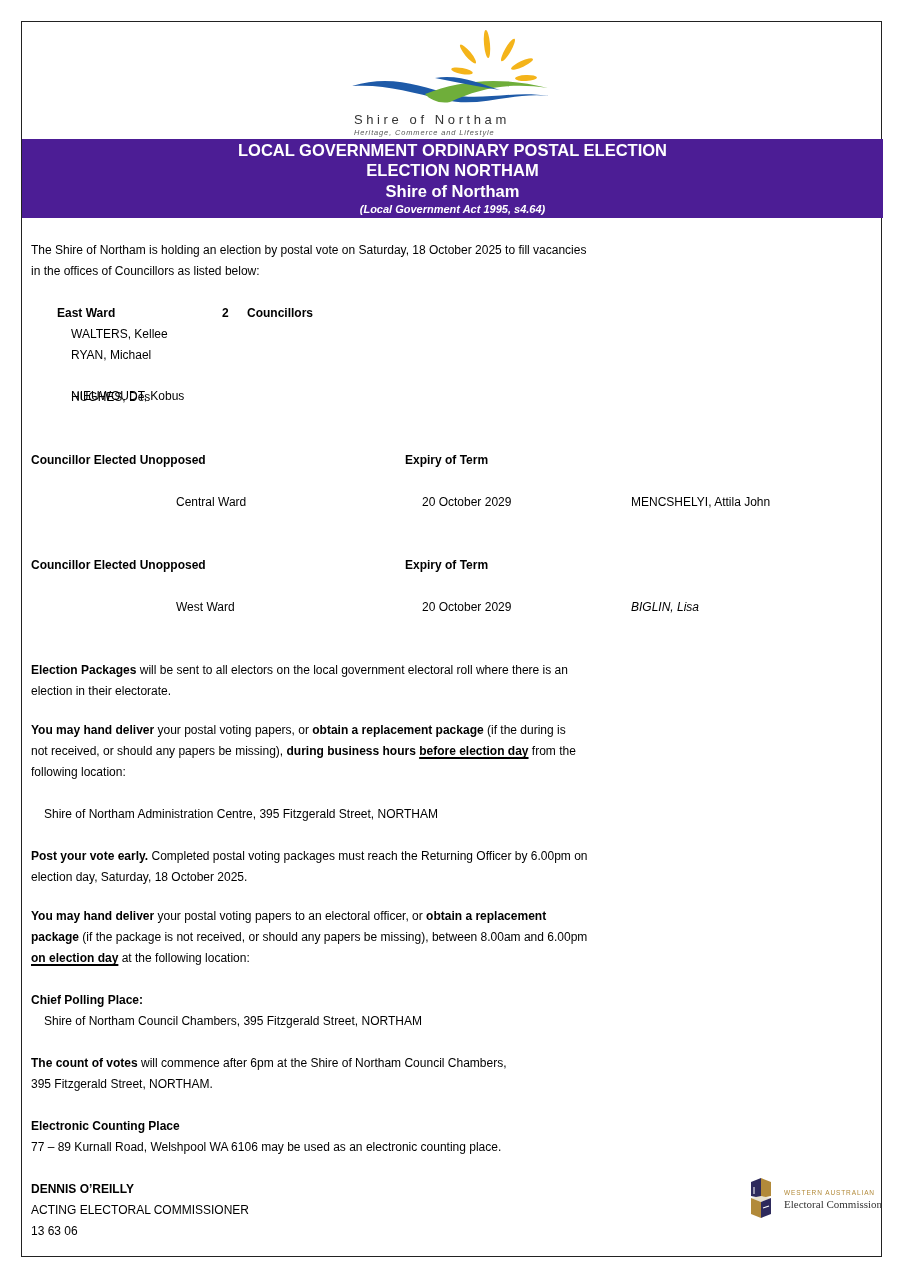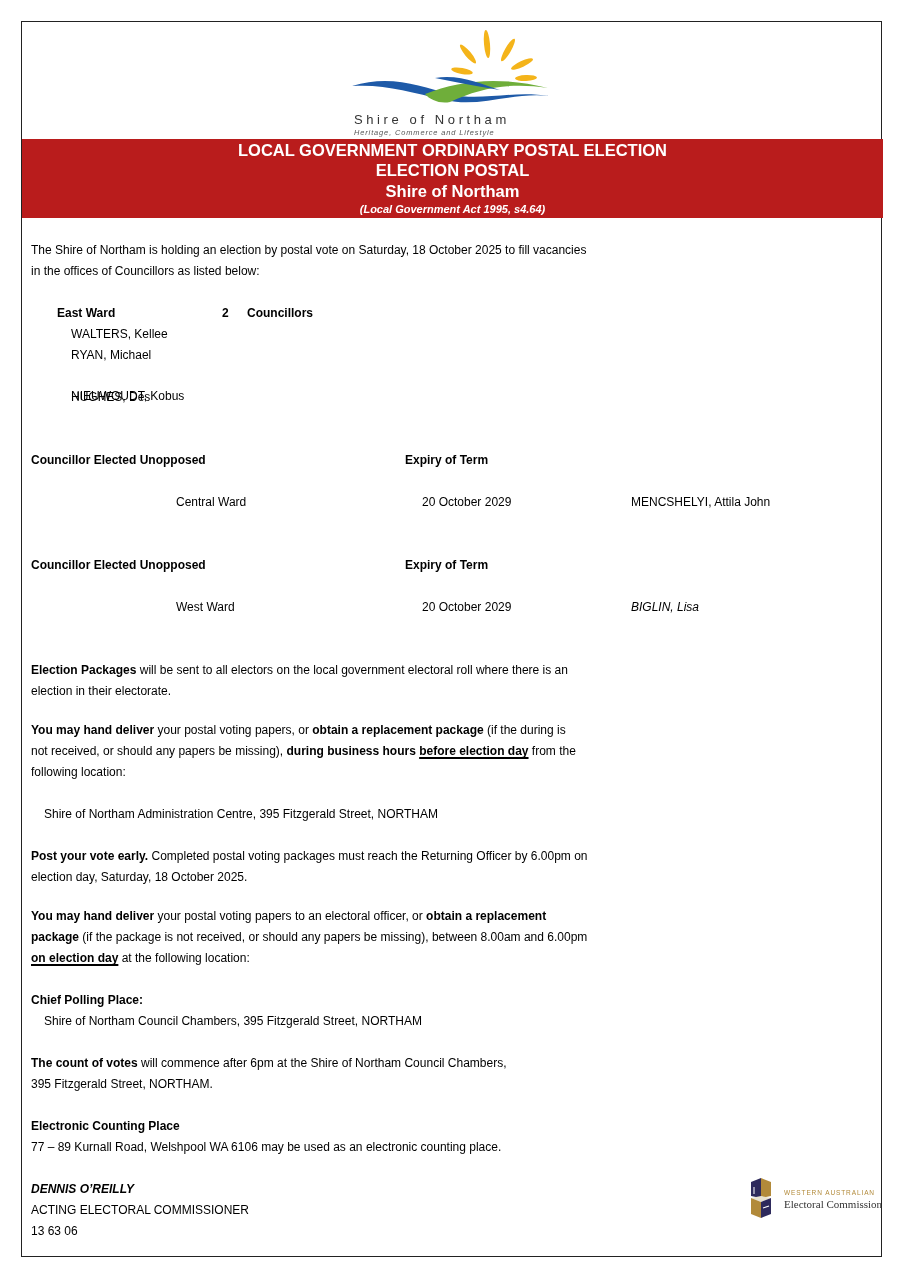--- a/index.html
+++ b/index.html
@@ -2,21 +2,21 @@
 <html><head>
   <meta charset="utf-8">
   <style>
     html, body { margin: 0; padding: 0; background: #ffffff; }
     body { width: 905px; height: 1280px; position: relative; font-family: "Liberation Sans", sans-serif; color: #000; }
     .frame { position: absolute; left: 21px; top: 21px; width: 861px; height: 1236px; border: 1.5px solid #222; box-sizing: border-box; }
     .logo { position: absolute; left: 350px; top: 24px; width: 205px; height: 114px; }
     .logo svg { position: absolute; left: 0; top: 0; }
     .logo .name { position: absolute; left: 4px; top: 88px; font-size: 13px; letter-spacing: 3.6px; color: #333; white-space: nowrap; }
     .logo .tag { position: absolute; left: 4px; top: 104px; font-size: 7.4px; letter-spacing: 0.9px; font-style: italic; color: #555; white-space: nowrap; }
-    .banner { position: absolute; left: 22px; top: 139px; width: 861px; height: 79px; background: #b91c1c; color: #fff; text-align: center; }
+    .banner { position: absolute; left: 22px; top: 139px; width: 861px; height: 79px; background: #4c1d95; color: #fff; text-align: center; }
     .banner .l1 { font-weight: bold; font-size: 16.5px; line-height: 20px; margin-top: 1px; }
     .banner .l2 { font-weight: bold; font-size: 16.5px; line-height: 21px; }
     .banner .l3 { font-weight: bold; font-size: 16.5px; line-height: 21px; }
     .banner .l4 { font-style: italic; font-weight: bold; font-size: 11px; line-height: 14px; }
     .txt { position: absolute; font-size: 12px; line-height: 21px; white-space: nowrap; }
     .b { font-weight: bold; }
     .u { text-decoration: underline; text-decoration-thickness: 1.5px; text-underline-offset: 2px; margin-top: 12px; }
     .waec { position: absolute; left: 748px; top: 1178px; width: 140px; height: 42px; }
     .waec .t1 { position: absolute; left: 36px; top: 11px; font-size: 6.5px; letter-spacing: 0.9px; color: #b28a3a; white-space: nowrap; }
     .waec .t2 { position: absolute; left: 36px; top: 20px; font-family: "Liberation Serif", serif; font-size: 11px; color: #333; white-space: nowrap; }
@@ -39,21 +39,21 @@
     <path d="M2 62 C40 50, 70 62, 100 70 C130 78, 160 66, 200 72 C160 68, 130 84, 95 76 C60 68, 35 60, 2 62 Z" fill="#1e5aa8"></path>
     <path d="M75 70 C110 56, 150 52, 198 64 C160 58, 130 64, 100 78 C90 80, 80 76, 75 70 Z" fill="#6fae3a"></path>
     <path d="M85 54 C110 50, 130 60, 150 66 C125 62, 105 58, 85 54 Z" fill="#1e5aa8"></path>
   </svg>
   <div class="name">Shire of Northam</div>
   <div class="tag">Heritage, Commerce and Lifestyle</div>
 </div>
 
 <div class="banner">
   <div class="l1">LOCAL GOVERNMENT ORDINARY POSTAL ELECTION</div>
-  <div class="l2">ELECTION POSTAL</div>
+  <div class="l2">ELECTION NORTHAM</div>
   <div class="l3">Shire of Northam</div>
   <div class="l4">(Local Government Act 1995, s4.64)</div>
 </div>
 
 <div class="txt" style="left:31px; top:240px;">The Shire of Northam is holding an election by postal vote on Saturday, 18 October 2025 to fill vacancies</div>
 <div class="txt" style="left:31px; top:261px;">in the offices of Councillors as listed below:</div>
 
 <div class="txt b" style="left:57px; top:303px;">East Ward</div>
 <div class="txt b" style="left:222px; top:303px;">2</div>
 <div class="txt b" style="left:247px; top:303px;">Councillors</div>
@@ -91,21 +91,21 @@
 
 <div class="txt b" style="left:31px; top:990px;">Chief Polling Place:</div>
 <div class="txt" style="left:44px; top:1011px;">Shire of Northam Council Chambers, 395 Fitzgerald Street, NORTHAM</div>
 
 <div class="txt" style="left:31px; top:1053px;"><span class="b">The count of votes</span><span> will commence after 6pm at the Shire of Northam Council Chambers,</span></div>
 <div class="txt" style="left:31px; top:1074px;">395 Fitzgerald Street, NORTHAM.</div>
 
 <div class="txt b" style="left:31px; top:1116px;">Electronic Counting Place</div>
 <div class="txt" style="left:31px; top:1137px;">77 – 89 Kurnall Road, Welshpool WA 6106 may be used as an electronic counting place.</div>
 
-<div class="txt b" style="left:31px; top:1179px;font-style:italic;">DENNIS O’REILLY</div>
+<div class="txt b" style="left:31px; top:1179px;">DENNIS O’REILLY</div>
 <div class="txt" style="left:31px; top:1200px;">ACTING ELECTORAL COMMISSIONER</div>
 <div class="txt" style="left:31px; top:1221px;">13 63 06</div>
 
 <div class="waec">
   <svg width="26" height="40" viewBox="0 0 26 40">
     <polygon points="3,4 13,0 13,20 3,18" fill="#2e2a5c"></polygon>
     <polygon points="13,0 23,4 23,18 13,20" fill="#b28a3a"></polygon>
     <polygon points="3,20 13,18 23,20 13,24" fill="#e8e2d0"></polygon>
     <polygon points="3,20 13,24 13,40 3,36" fill="#b28a3a"></polygon>
     <polygon points="13,24 23,20 23,36 13,40" fill="#2e2a5c"></polygon>

